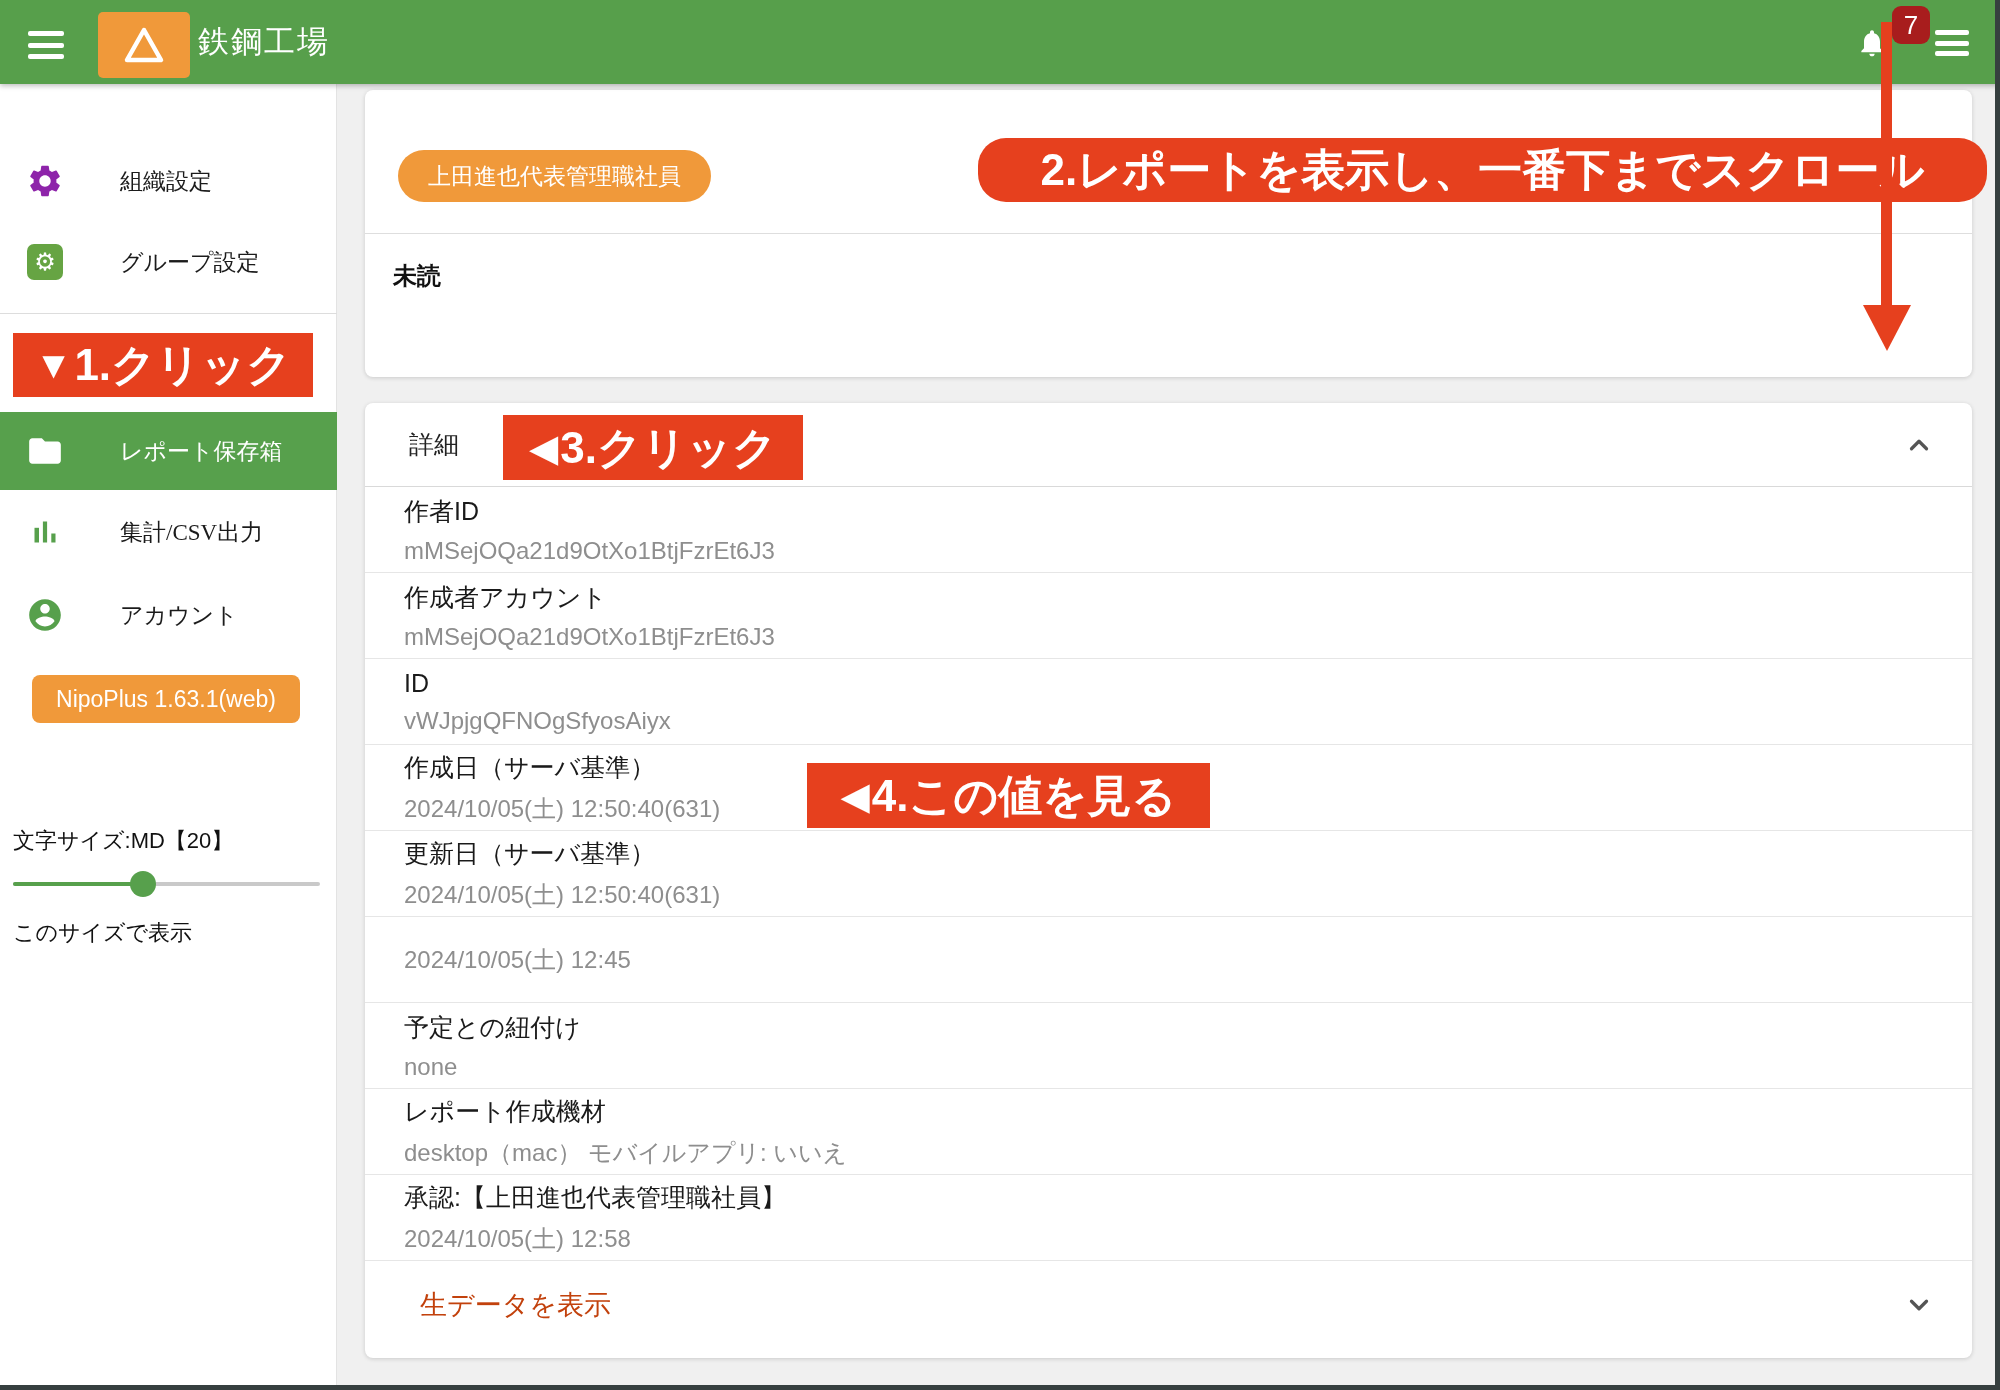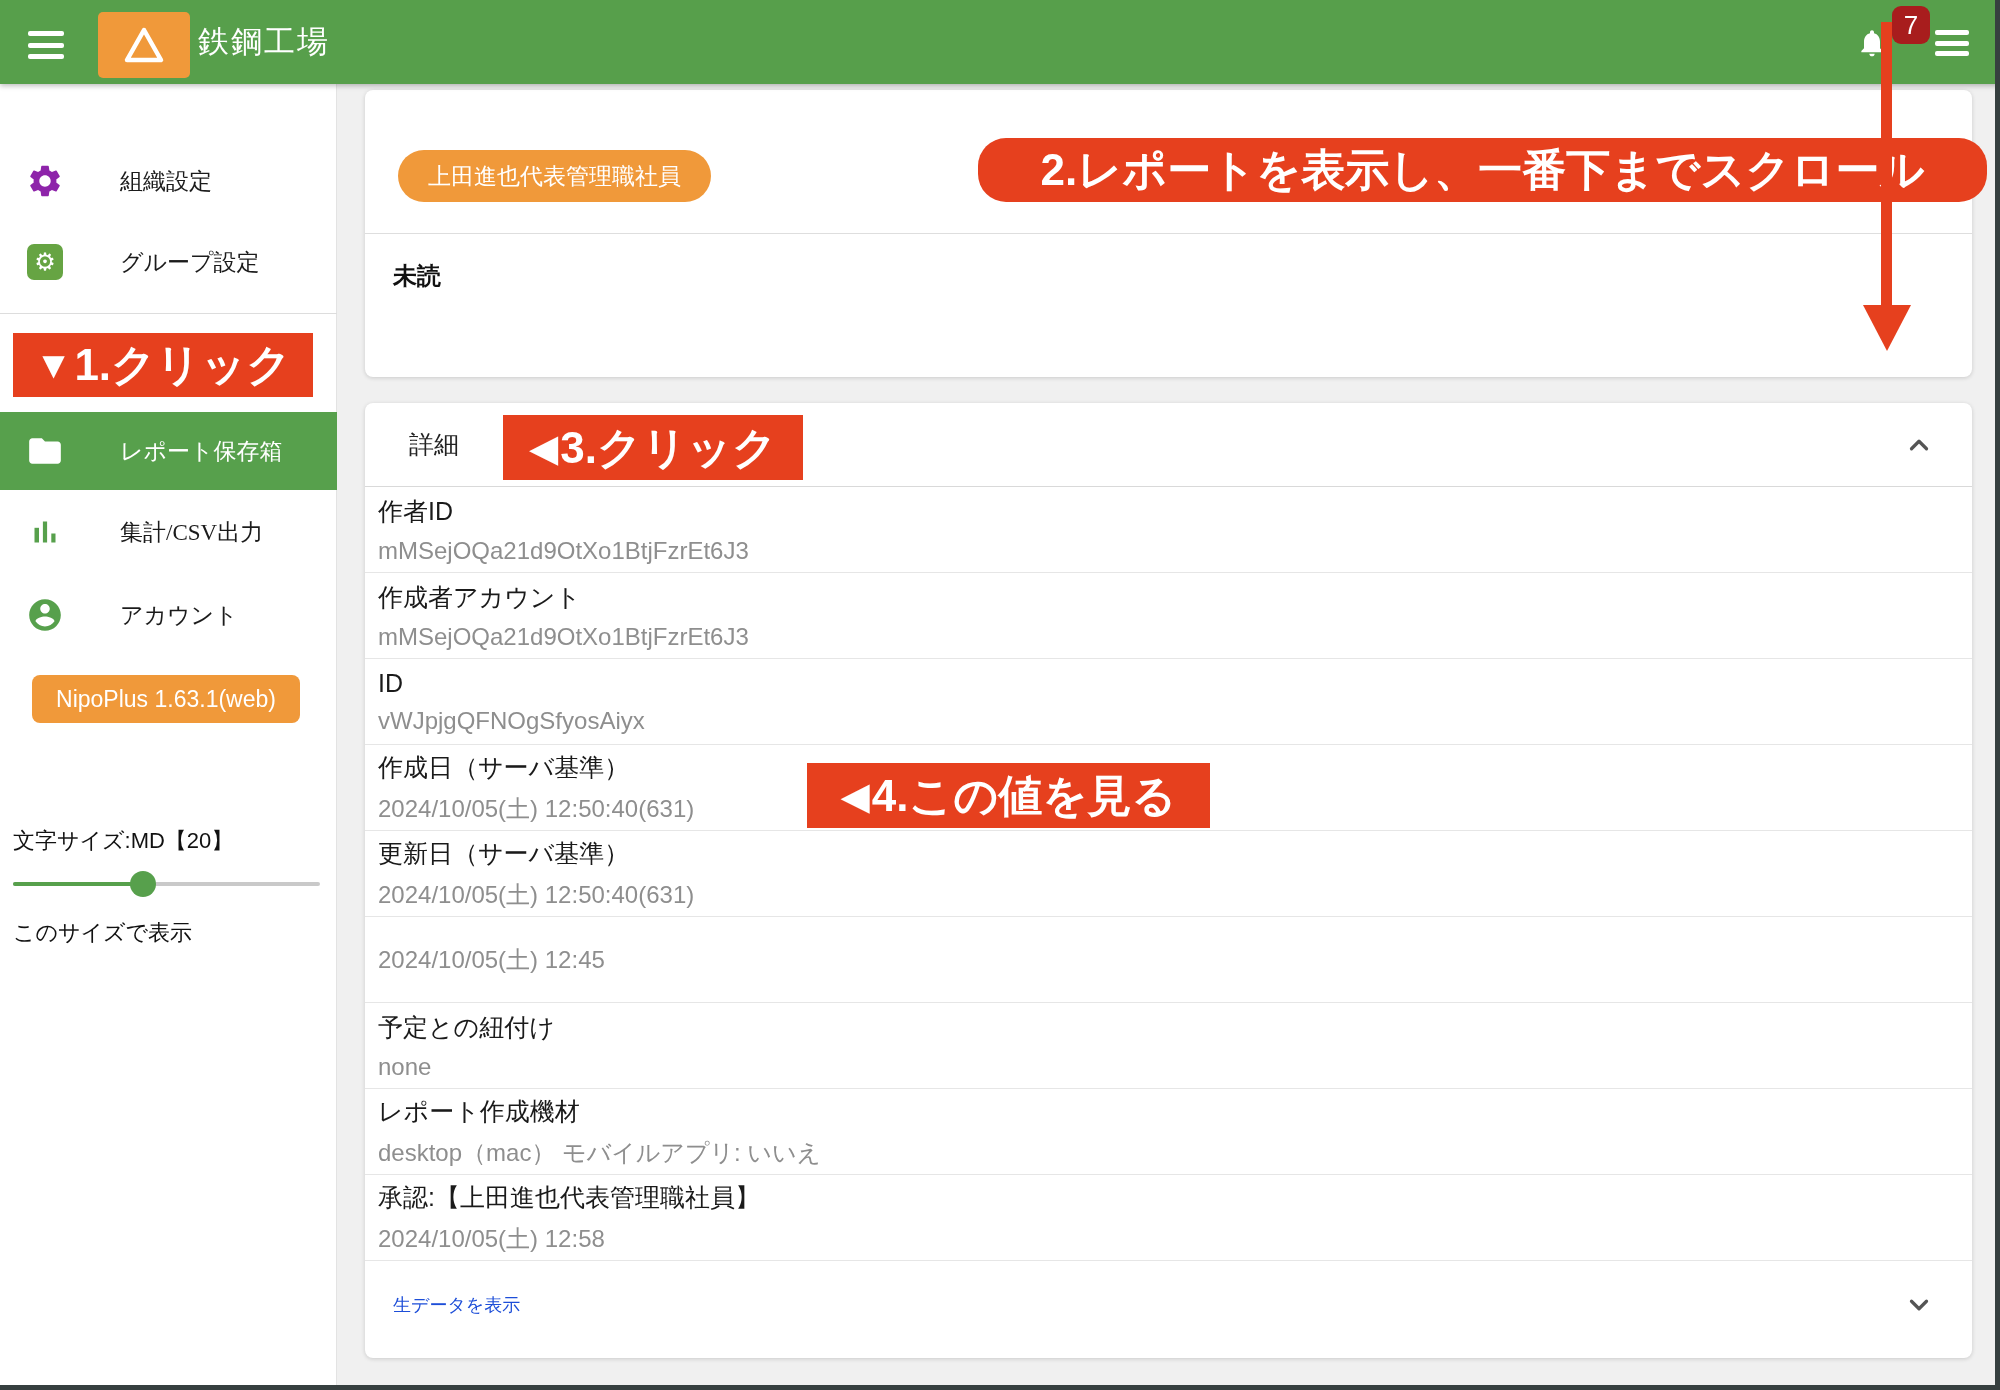--- a/index.html
+++ b/index.html
@@ -53,26 +53,26 @@
                  border-radius:26px; color:#fff; font-size:23px; display:flex; align-items:center;
                  cursor:pointer; white-space:nowrap; }
   .card1-divider { position:absolute; left:0; top:143px; width:100%; height:1px; background:#dedede; }
   .status-unread { position:absolute; left:28px; top:170px; font-size:24px; font-weight:bold; color:#111; }
 
   .card2 { top:403px; height:955px; display:flex; flex-direction:column; }
   .d-header { height:84px; flex:0 0 84px; display:flex; align-items:center; justify-content:space-between;
               padding:0 38px 0 44px; border-bottom:1px solid #d9d9d9; cursor:pointer; }
   .d-header .t { font-size:25px; color:#222; }
   .d-row { height:86px; flex:0 0 86px; display:flex; flex-direction:column; justify-content:center;
-           padding:0 13px; border-bottom:1px solid #e6e6e6; }
+           padding:0 39px; border-bottom:1px solid #e6e6e6; }
   .d-row .lab { font-size:25px; color:#1a1a1a; margin-bottom:9px; white-space:nowrap; }
   .d-row .val { font-size:24px; color:#8e8e8e; white-space:nowrap; }
   .d-footer { flex:1; display:flex; align-items:center; justify-content:space-between;
               padding:0 38px 10px 28px; cursor:pointer; }
-  .d-footer .t { font-size:18px; color:#1d4ed8; }
+  .d-footer .t { font-size:27px; color:#c2410c;margin-left:27px; }
 
   
   .anno { position:absolute; background:#E6401E; color:#fff; font-weight:bold; display:flex;
           align-items:center; justify-content:center; white-space:nowrap; z-index:50; }
   .anno .tri { font-size:38px; margin-right:2px; line-height:1; }
   .anno .txt { font-size:44px; line-height:1; }
   .anno1 { left:13px;  top:333px; width:300px;  height:64px; }
   .anno2 { left:978px; top:138px; width:1009px; height:64px;border-radius:28px; }
   .anno3 { left:503px; top:415px; width:300px;  height:65px; }
   .anno4 { left:807px; top:763px; width:403px;  height:65px; }

